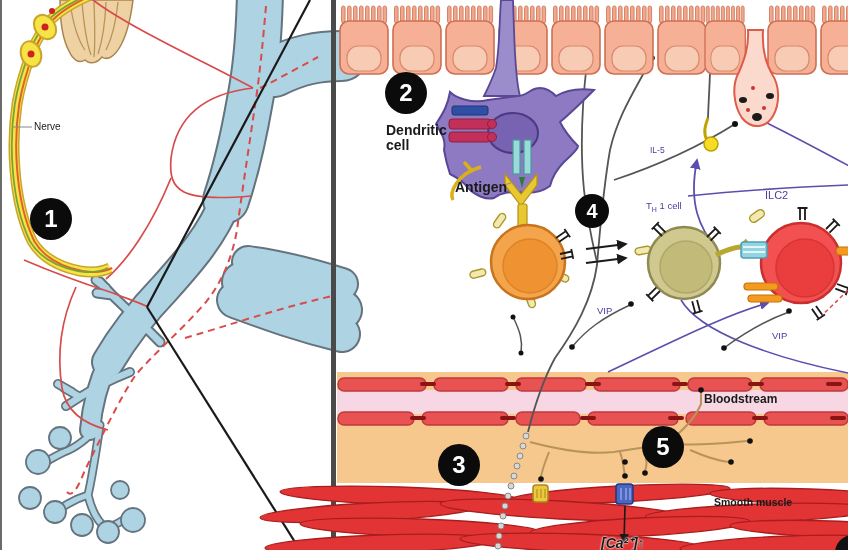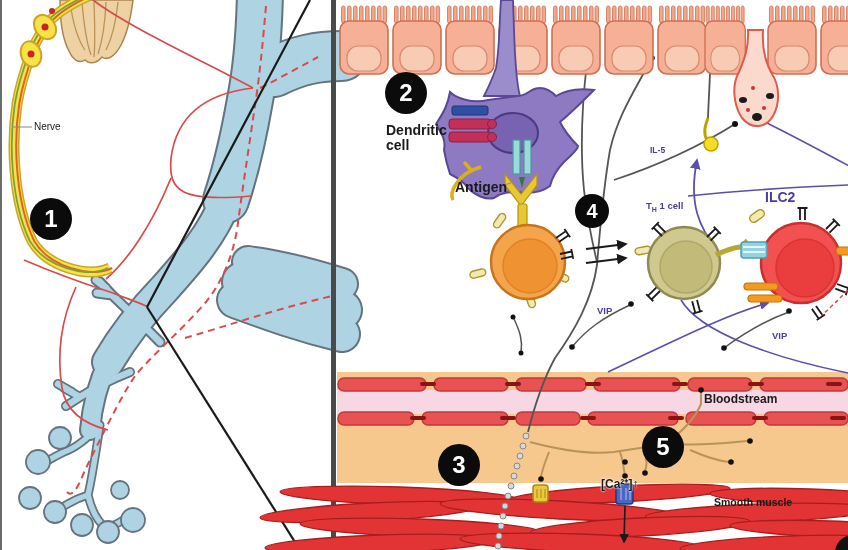--- a/index.html
+++ b/index.html
@@ -4,21 +4,21 @@
 <style>
   html,body{margin:0;padding:0;background:#fff;}
   #fig{position:relative;width:848px;height:550px;overflow:hidden;background:#fff;
        font-family:"Liberation Sans",sans-serif;}
   #gfx{position:absolute;left:0;top:0;}
   .lbl{position:absolute;color:#1a1a1a;white-space:nowrap;line-height:1.05;}
   .badge{position:absolute;background:#0b0b0b;border-radius:50%;color:#fff;
          display:flex;align-items:center;justify-content:center;
          font-weight:bold;font-size:24px;width:42px;height:42px;}
   .badge.small{width:34px;height:34px;font-size:20px;}
-  .purple{color:#4a3d9e;font-weight:bold;}
+  .purple{color:#4a3d9e;font-weight:normal;}
   .bold{font-weight:bold;}
   sub{font-size:7px;}
 </style>
 </head>
 <body>
 
 <div id="fig">
 
 <svg id="gfx" width="848" height="550" viewBox="0 0 848 550">
   <defs>
@@ -380,24 +380,24 @@
   <div>Dendritic</div>
   <div>cell</div>
 </div>
 
 <div class="lbl bold" style="left:455px;top:180px;font-size:14px;">Antigen</div>
 
 <div class="lbl purple" style="left:650px;top:146px;font-size:8.5px;">IL-5</div>
 
 <div class="lbl purple" style="left:646px;top:201px;font-size:9.5px;"><span>T</span><sub>H</sub>&nbsp;<span>1 cell</span></div>
 
-<div class="lbl purple" style="left:765px;top:190px;font-size:14px;">ILC2</div>
+<div class="lbl purple" style="left:765px;top:190px;font-size:11px;">ILC2</div>
 
 <div class="lbl purple" style="left:597px;top:306px;font-size:9.5px;">VIP</div>
 <div class="lbl purple" style="left:772px;top:331px;font-size:9.5px;">VIP</div>
 
 <div class="lbl bold" style="left:704px;top:393px;font-size:12px;">Bloodstream</div>
 
 <div class="lbl" style="left:714px;top:497px;font-size:10.5px;font-weight:600;">Smooth muscle</div>
 
-<div class="lbl bold" style="left:601px;top:478px;font-size:12px;text-shadow:0 0 2px #fff,0 0 2px #fff;">[Ca²⁺]↑</div>
+<div class="lbl bold" style="left:601px;top:536px;font-size:14px;text-shadow:0 0 2px #fff,0 0 2px #fff;font-style:italic;">[Ca²⁺]↑</div>
 
 </div>
 
 </body></html>

